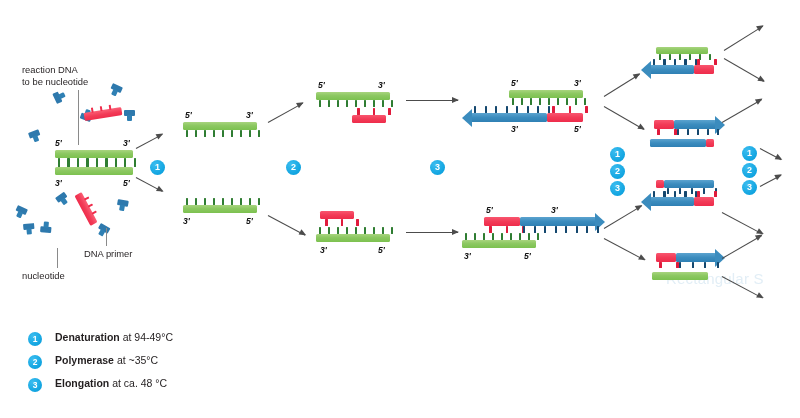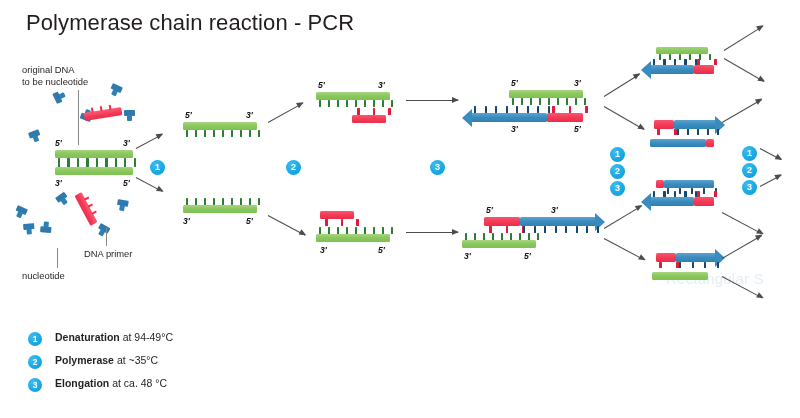--- a/index.html
+++ b/index.html
@@ -69,25 +69,24 @@
   .lrow .ltext b{font-weight:700;}
 
   .watermark{position:absolute;left:666px;top:270px;font-size:15px;color:#e2eef6;
              white-space:nowrap;letter-spacing:.2px;}
 </style>
 </head>
 <body>
 
 <div id="stage">
 
-  <div class="title">Polymerase chain reaction - PCR</div>
 
   <div class="watermark">Rectangular S</div>
 
-  <div class="note" style="left:22px;top:64px;">original DNA</div>
+  <div class="note" style="left:22px;top:64px;">reaction DNA</div>
   <div class="note" style="left:22px;top:76px;">to be nucleotide</div>
   <div class="leader" style="left:78px;top:90px;width:1px;height:55px;"></div>
 
   <div class="nuc" style="left:113px;top:83px;transform:rotate(25deg);">
       <span class="cap"></span>
       <span class="stem"></span>
     </div>
   <div class="nuc" style="left:57px;top:104px;transform:rotate(-115deg);">
       <span class="cap"></span>
       <span class="stem"></span>

